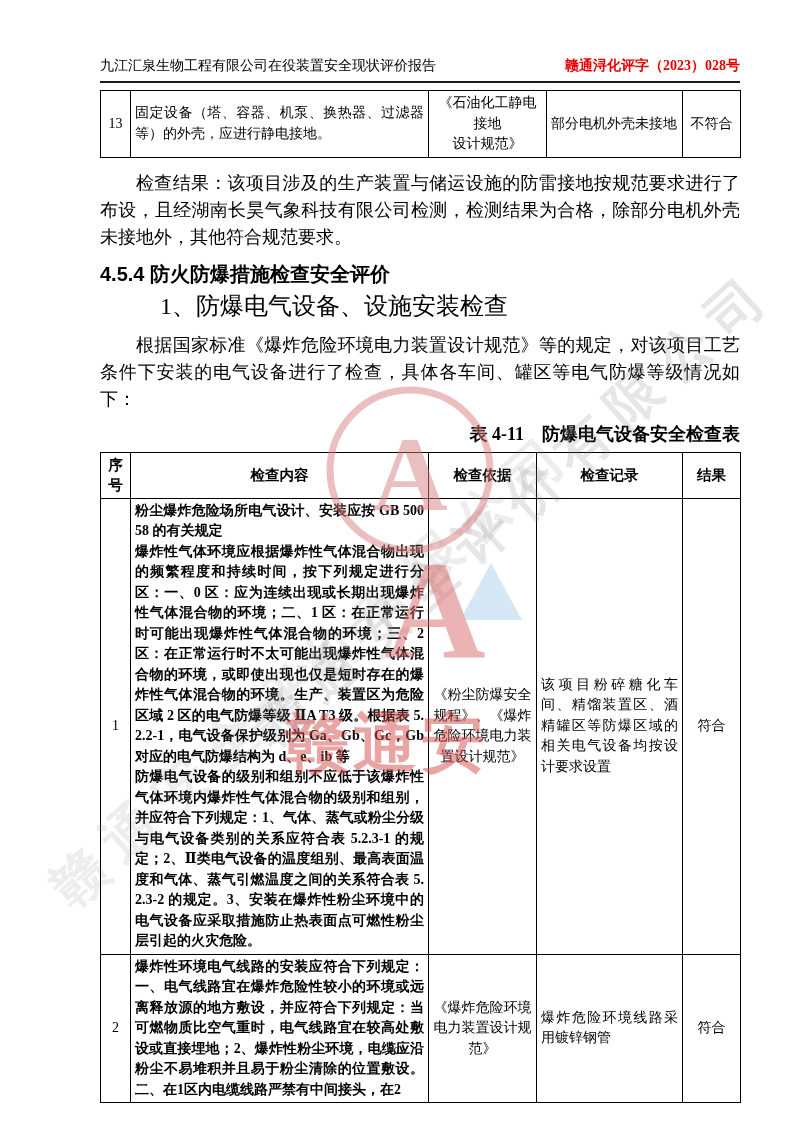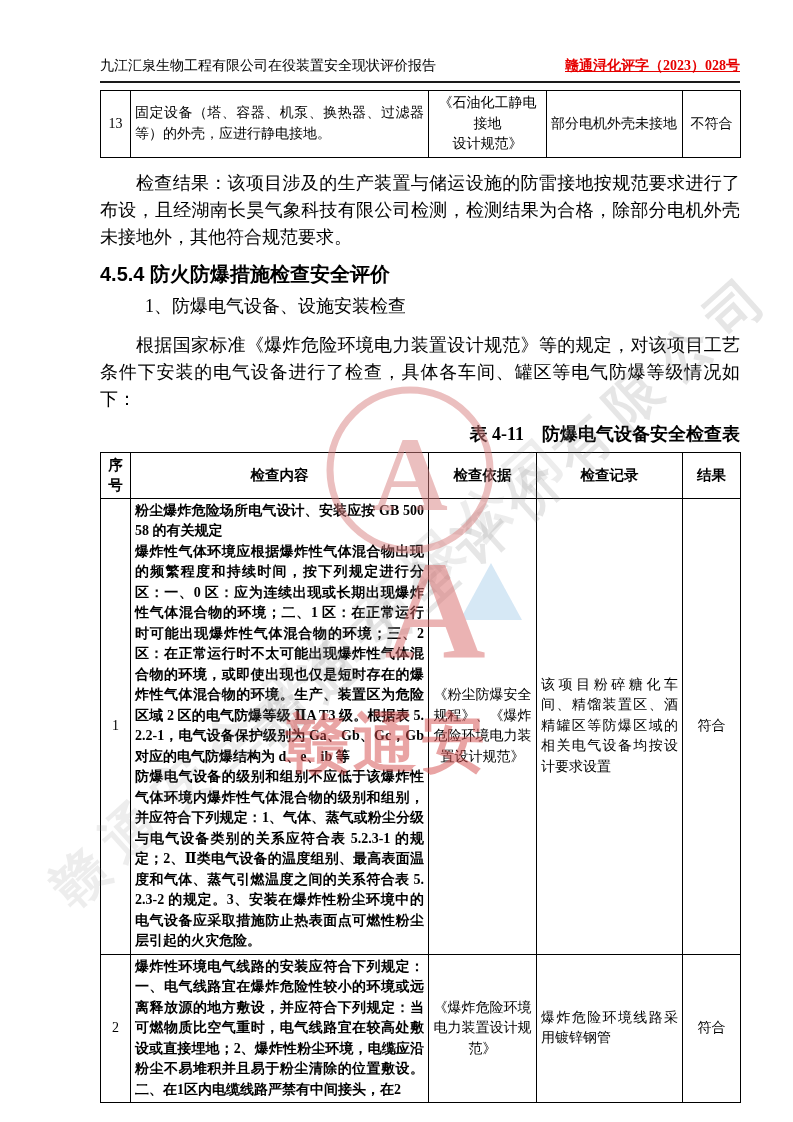--- a/index.html
+++ b/index.html
@@ -18,21 +18,21 @@
     padding: 56px 53px 8px 100px;
   }
 
   
   .doc-header {
     display: flex; justify-content: space-between; align-items: flex-end;
     font-size: 14px; line-height: 20px;
     border-bottom: 2px solid #1a1a1a;
     padding-bottom: 5px;
   }
-  .doc-header .hdr-right { color: #e60000; font-weight: bold; text-decoration: underline; }
+  .doc-header .hdr-right { color: #e60000; font-weight: bold; }
 
   
   table.tbl { border-collapse: collapse; width: 640px; table-layout: fixed; }
   .tbl th, .tbl td {
     border: 1px solid #000;
     padding: 2px 4px;
     font-size: 14px; line-height: 20.5px;
     vertical-align: middle;
     word-break: break-all;
   }
@@ -56,21 +56,21 @@
     font-size: 18px; line-height: 27px;
     text-align: justify; text-indent: 2em;
     margin: 12px 0 0 0;
   }
   .section-heading {
     font-size: 20px; font-weight: bold;
     font-family: "Liberation Sans", "DejaVu Sans", sans-serif;
     margin: 10px 0 0 0; line-height: 27px;
   }
   .sub-item {
-    font-size: 18px; line-height: 27px;
+    font-size: 24px; line-height: 27px;
     margin: 5px 0 0 0; text-indent: 2.5em;
   }
   .tbl-title {
     text-align: right; font-weight: bold;
     font-size: 18px; line-height: 27px;
     margin: 8px 0 4px 0;
   }
 
   .page-num {
     position: absolute; left: 0; right: 0; top: 1044px;

